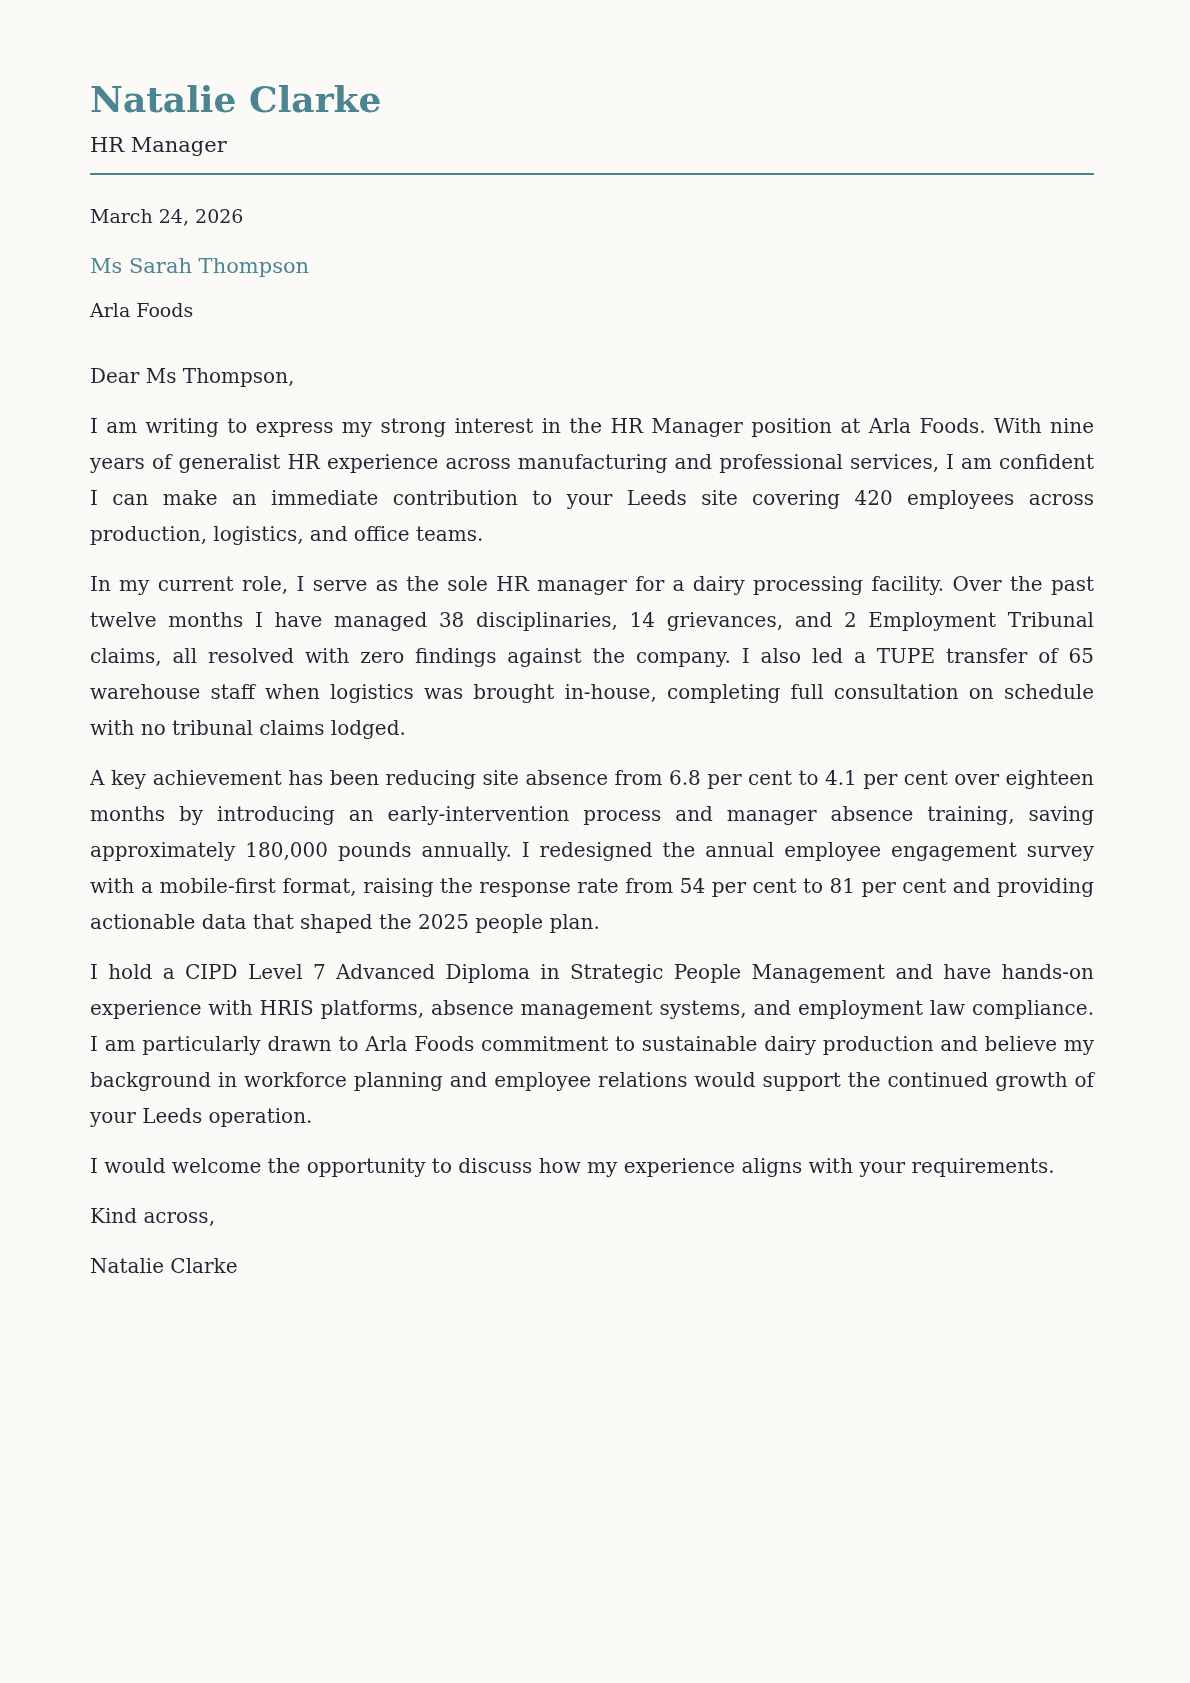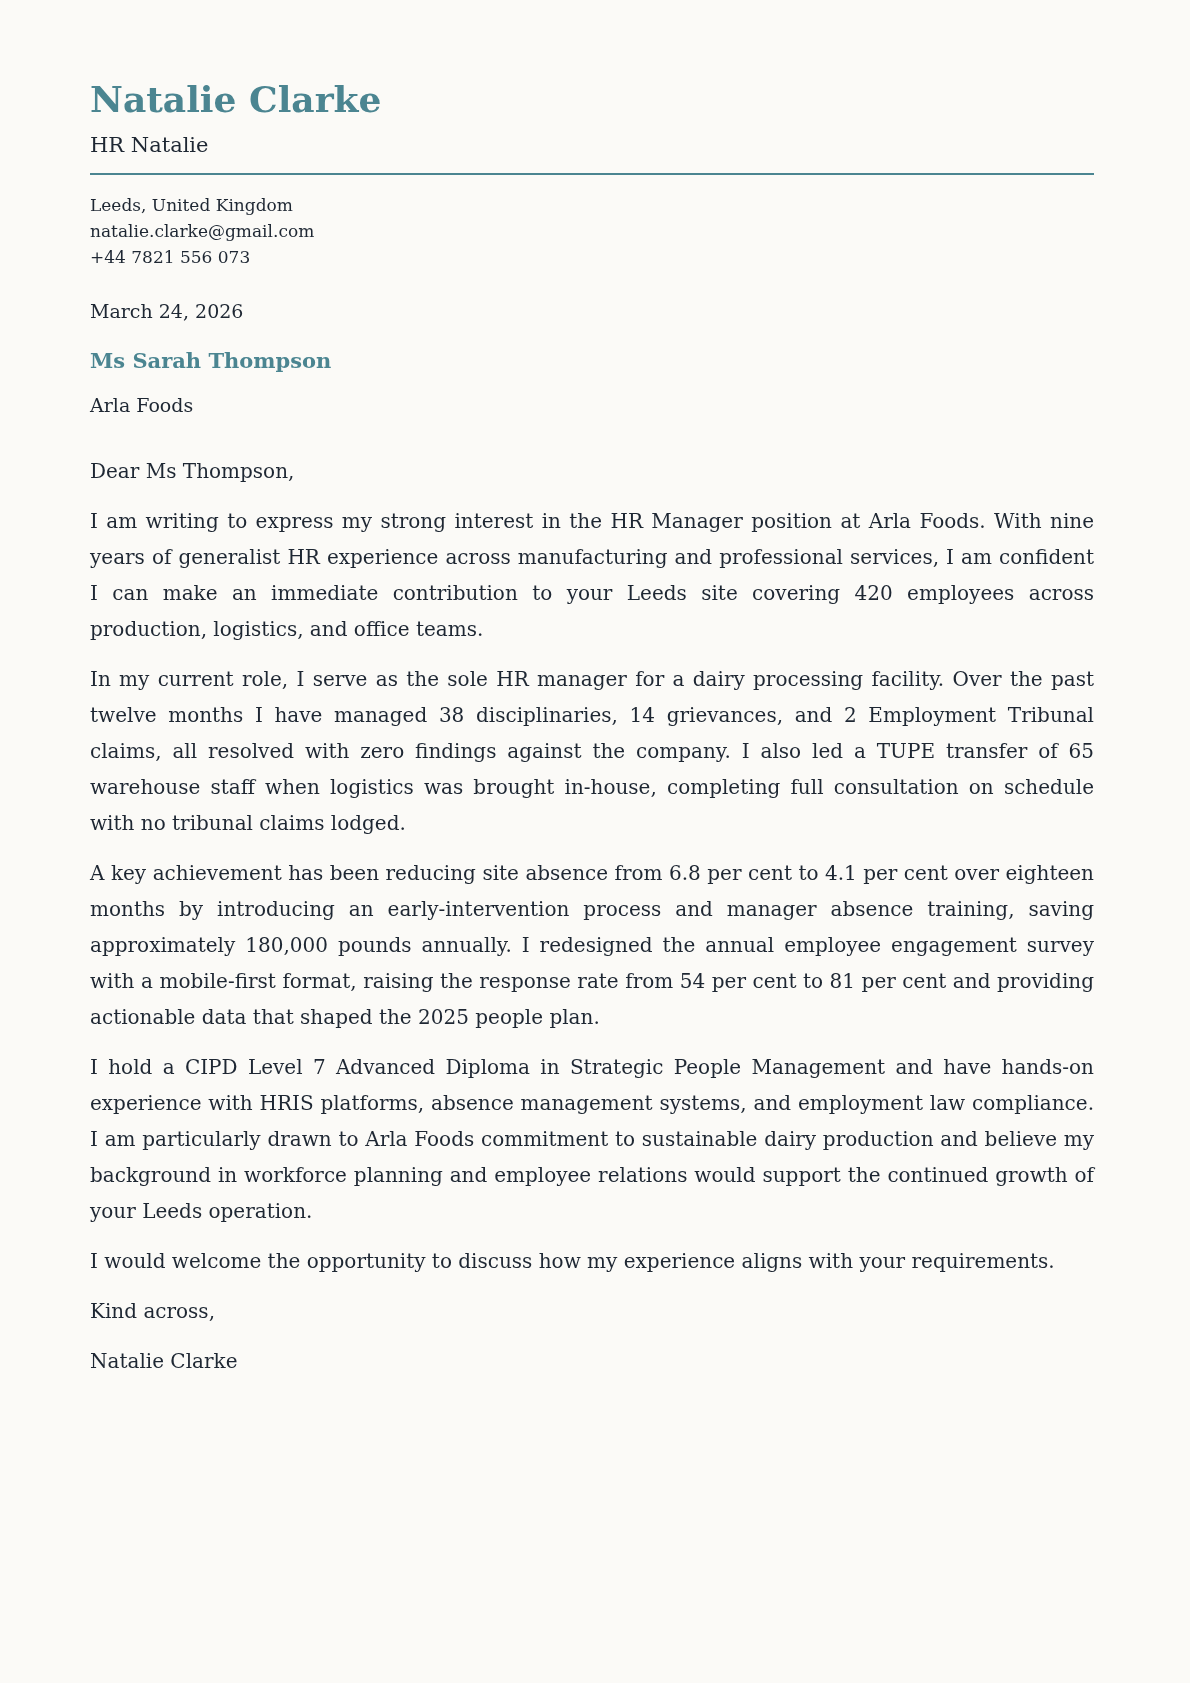--- a/index.html
+++ b/index.html
@@ -44,21 +44,21 @@
   }
   .date {
     margin-top: 29px;
     font-size: 19px;
     line-height: 24px;
   }
   .recipient-name {
     margin-top: 25px;
     font-size: 21px;
     line-height: 26px;
-    font-weight: bold;
+    font-weight: normal;
     color: #4B8591;
   }
   .recipient-company {
     margin-top: 19px;
     font-size: 19px;
     line-height: 24px;
   }
   .letter-body {
     margin-top: 36px;
   }
@@ -71,29 +71,24 @@
     text-align: justify;
   }
 </style>
 </head>
 <body>
 
 <div class="page">
 
   <h1 class="name">Natalie Clarke</h1>
 
-  <div class="job-title">HR Natalie</div>
+  <div class="job-title">HR Manager</div>
 
   <hr class="divider">
 
-  <div class="contact">
-    <div>Leeds, United Kingdom</div>
-    <div>natalie.clarke@gmail.com</div>
-    <div>+44 7821 556 073</div>
-  </div>
 
   <div class="date">March 24, 2026</div>
 
   <div>
     <div class="recipient-name">Ms Sarah Thompson</div>
     <div class="recipient-company">Arla Foods</div>
   </div>
 
   <div class="letter-body">
     <p>Dear Ms Thompson,</p>

